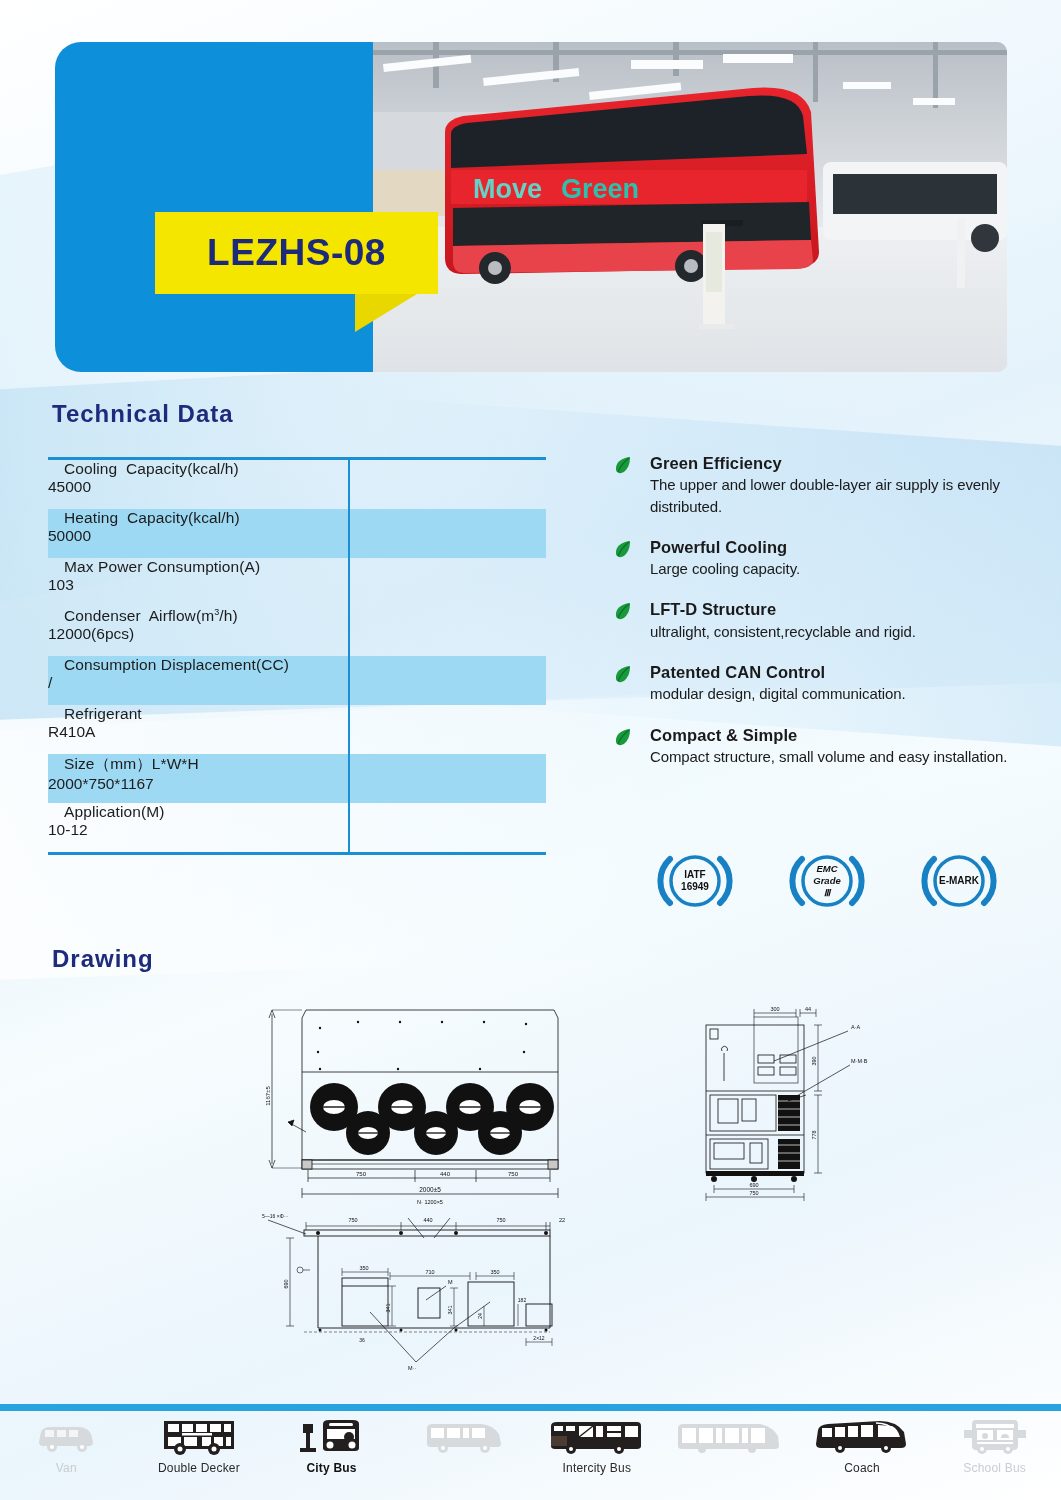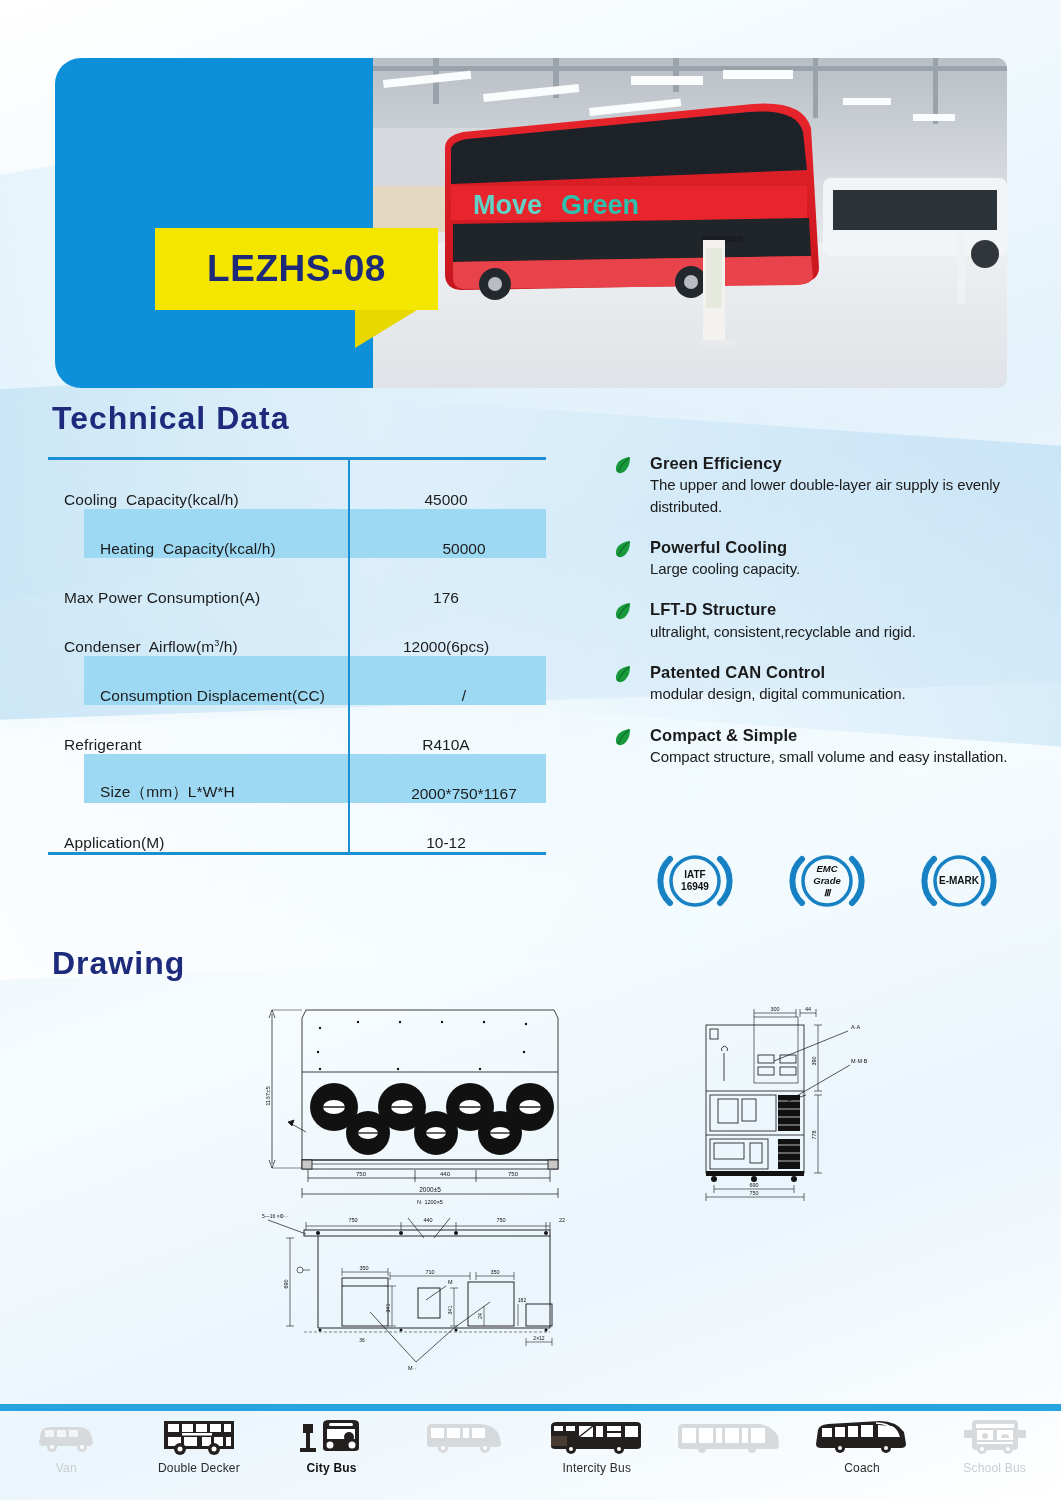--- a/index.html
+++ b/index.html
@@ -24,21 +24,21 @@
          background:linear-gradient(85deg, rgba(255,255,255,0) 0%, rgba(176,216,243,.45) 60%, rgba(150,203,238,.45) 100%);
          transform:rotate(4deg); }
   .sw3 { top:700px; left:-60px; width:1250px; height:260px;
          background:linear-gradient(95deg, rgba(255,255,255,.85) 0%, rgba(240,250,254,.6) 60%, rgba(255,255,255,0) 100%);
          transform:rotate(-2deg); }
   .sw4 { top:150px; left:-100px; width:520px; height:420px;
          background:linear-gradient(120deg, rgba(198,229,246,.5), rgba(255,255,255,0) 70%);
          transform:rotate(-10deg); }
 
   
-  .hero { position:absolute; left:55px; top:58px; width:952px; height:330px; }
+  .hero { position:absolute; left:55px; top:42px; width:952px; height:330px; }
   .hero-blue {
     position:absolute; left:0; top:0; width:330px; height:330px;
     background:#0d8fd9; border-radius:26px 0 0 26px;
   }
   .hero-photo {
     position:absolute; left:318px; top:0; width:634px; height:330px;
     border-radius:0 10px 10px 0; overflow:hidden;
     background:#cfd4d8;
   }
   .hero-photo svg { display:block; width:100%; height:100%; }
@@ -59,33 +59,33 @@
   }
   .badge-tail2 {
     position:absolute; left:248px; top:252px; z-index:3;
     width:0; height:0;
     border-left:64px solid #0d8fd9;
     border-bottom:62px solid transparent;
   }
 
   
   .h-section {
-    position:absolute; font-size:32px; font-weight:bold;
+    position:absolute; font-size:24px; font-weight:bold;
     color:#1e2a7c; letter-spacing:1px;
   }
   #tech-heading { left:52px; top:400px; }
   #drawing-heading { left:52px; top:945px; }
 
   
   .spec-table {
     position:absolute; left:48px; top:457px; width:498px;
     border-top:3px solid #1b8fd3; border-bottom:3px solid #1b8fd3;
   }
-  .spec-row { position:relative; display:flex; height:49px; align-items:flex-end; }
-  .spec-row.alt { background:#9ed9f4;margin-left:36px; }
+  .spec-row { position:relative; display:flex; height:49px; align-items:flex-start;flex-direction:column; }
+  .spec-row.alt { background:#9ed9f4; }
   .spec-label {
     width:298px; padding-left:16px; font-size:15.5px; color:#1c1c1c;
     white-space:nowrap; letter-spacing:.1px;
   }
   .spec-value {
     flex:1; text-align:center; font-size:15.5px; color:#1c1c1c;
   }
   .spec-table .vline {
     position:absolute; left:300px; top:0; bottom:0; width:2px;
     background:#1b8fd3; z-index:2;
@@ -235,21 +235,21 @@
     <div class="spec-row">
       <div class="spec-label">Cooling&nbsp; Capacity(kcal/h)</div>
       <div class="spec-value">45000</div>
     </div>
     <div class="spec-row alt">
       <div class="spec-label">Heating&nbsp; Capacity(kcal/h)</div>
       <div class="spec-value">50000</div>
     </div>
     <div class="spec-row">
       <div class="spec-label">Max Power Consumption(A)</div>
-      <div class="spec-value">176</div>
+      <div class="spec-value">103</div>
     </div>
     <div class="spec-row">
       <div class="spec-label">Condenser&nbsp; Airflow(m<sup>3</sup>/h)</div>
       <div class="spec-value">12000(6pcs)</div>
     </div>
     <div class="spec-row alt">
       <div class="spec-label">Consumption Displacement(CC)</div>
       <div class="spec-value">/</div>
     </div>
     <div class="spec-row">

